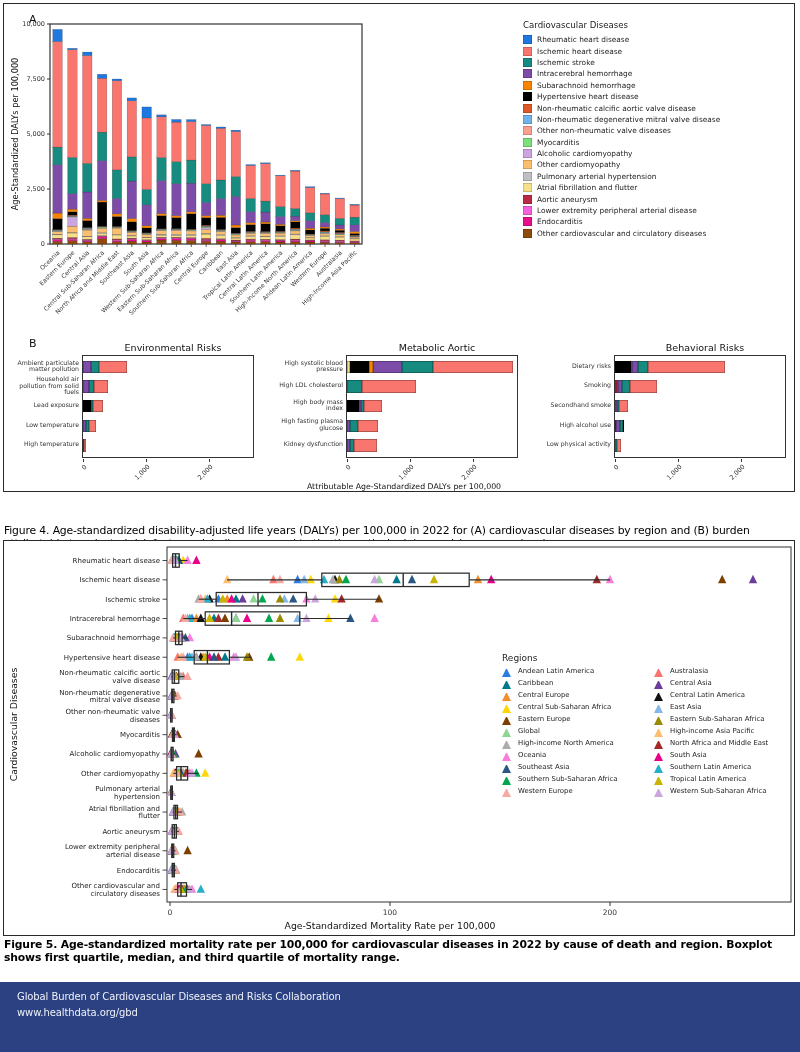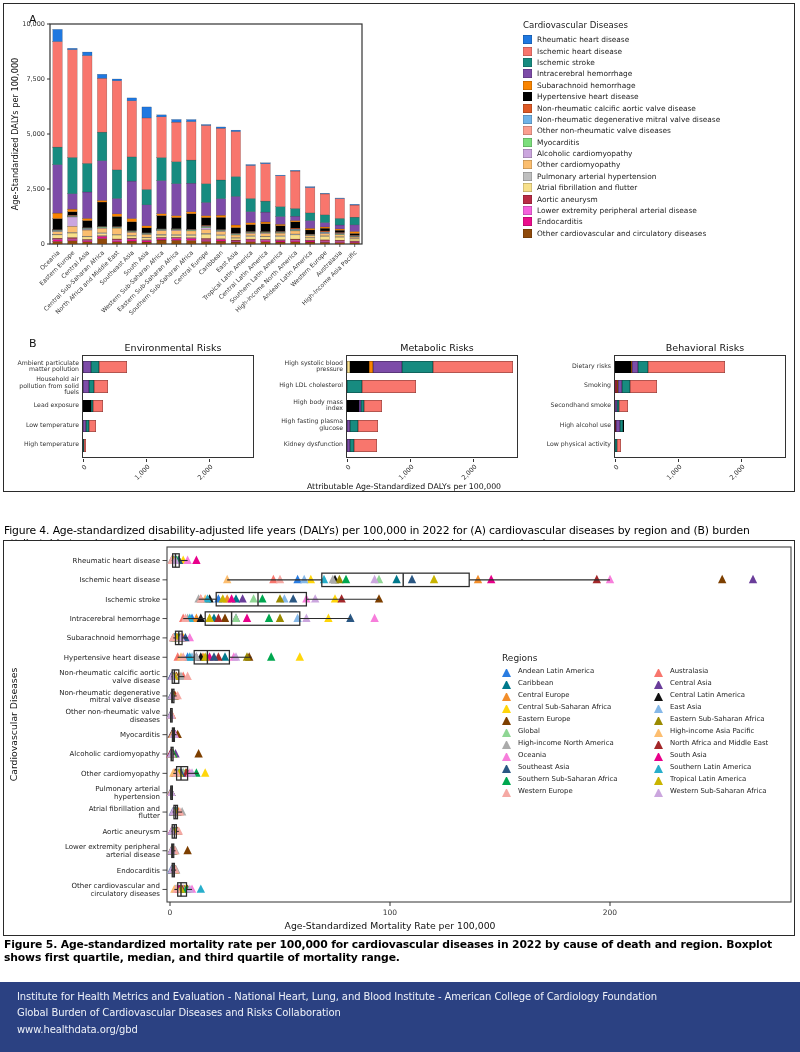--- a/index.html
+++ b/index.html
@@ -607,21 +607,21 @@
           <div class="rtickmark" style="left: 0px;"></div>
           <span class="rtick" style="left: -34px;">0</span>
           <div class="rtickmark" style="left: 63px;"></div>
           <span class="rtick" style="left: 29px;">1,000</span>
           <div class="rtickmark" style="left: 126px;"></div>
           <span class="rtick" style="left: 92px;">2,000</span>
         </div>
       </div>
   </div>
   <div class="risk-panel" style="left:276px; width:248px;">
-    <div class="risk-title" style="padding-left:66px;">Metabolic Risks</div>
+    <div class="risk-title" style="padding-left:66px;">Metabolic Aortic</div>
     <div class="risk-body" id="riskMet">
         <div class="risk-labels" style="width: 66px; height: 103px;">
           <div class="risk-label" style="top: 1.5px;">High systolic blood pressure</div>
           <div class="risk-label" style="top: 21.1px;">High LDL cholesterol</div>
           <div class="risk-label" style="top: 40.7px;">High body mass index</div>
           <div class="risk-label" style="top: 60.3px;">High fasting plasma glucose</div>
           <div class="risk-label" style="top: 79.9px;">Kidney dysfunction</div>
         </div>
         <div class="risk-plot">
           <div class="risk-bar" style="top: 4.7px;">
@@ -1334,16 +1334,15 @@
           <span class="lgR-tri" style="border-bottom-color: rgb(203, 166, 222);"></span>
           <span class="lgR-lb">Western Sub-Saharan Africa</span>
         </div>
       </div>
   </div>
 </div>
 
 <div class="caption" id="caption5">Figure 5. Age-standardized mortality rate per 100,000 for cardiovascular diseases in 2022 by cause of death and region. Boxplot shows first quartile, median, and third quartile of mortality range.</div>
 
 <div class="footer" style="background: rgb(43, 65, 130);">
-  <div>Institute for Health Metrics and Evaluation - National Heart, Lung, and Blood Institute - American College of Cardiology Foundation</div>
   <div>Global Burden of Cardiovascular Diseases and Risks Collaboration</div>
   <div>www.healthdata.org/gbd</div>
 </div>
 
 </body></html>

